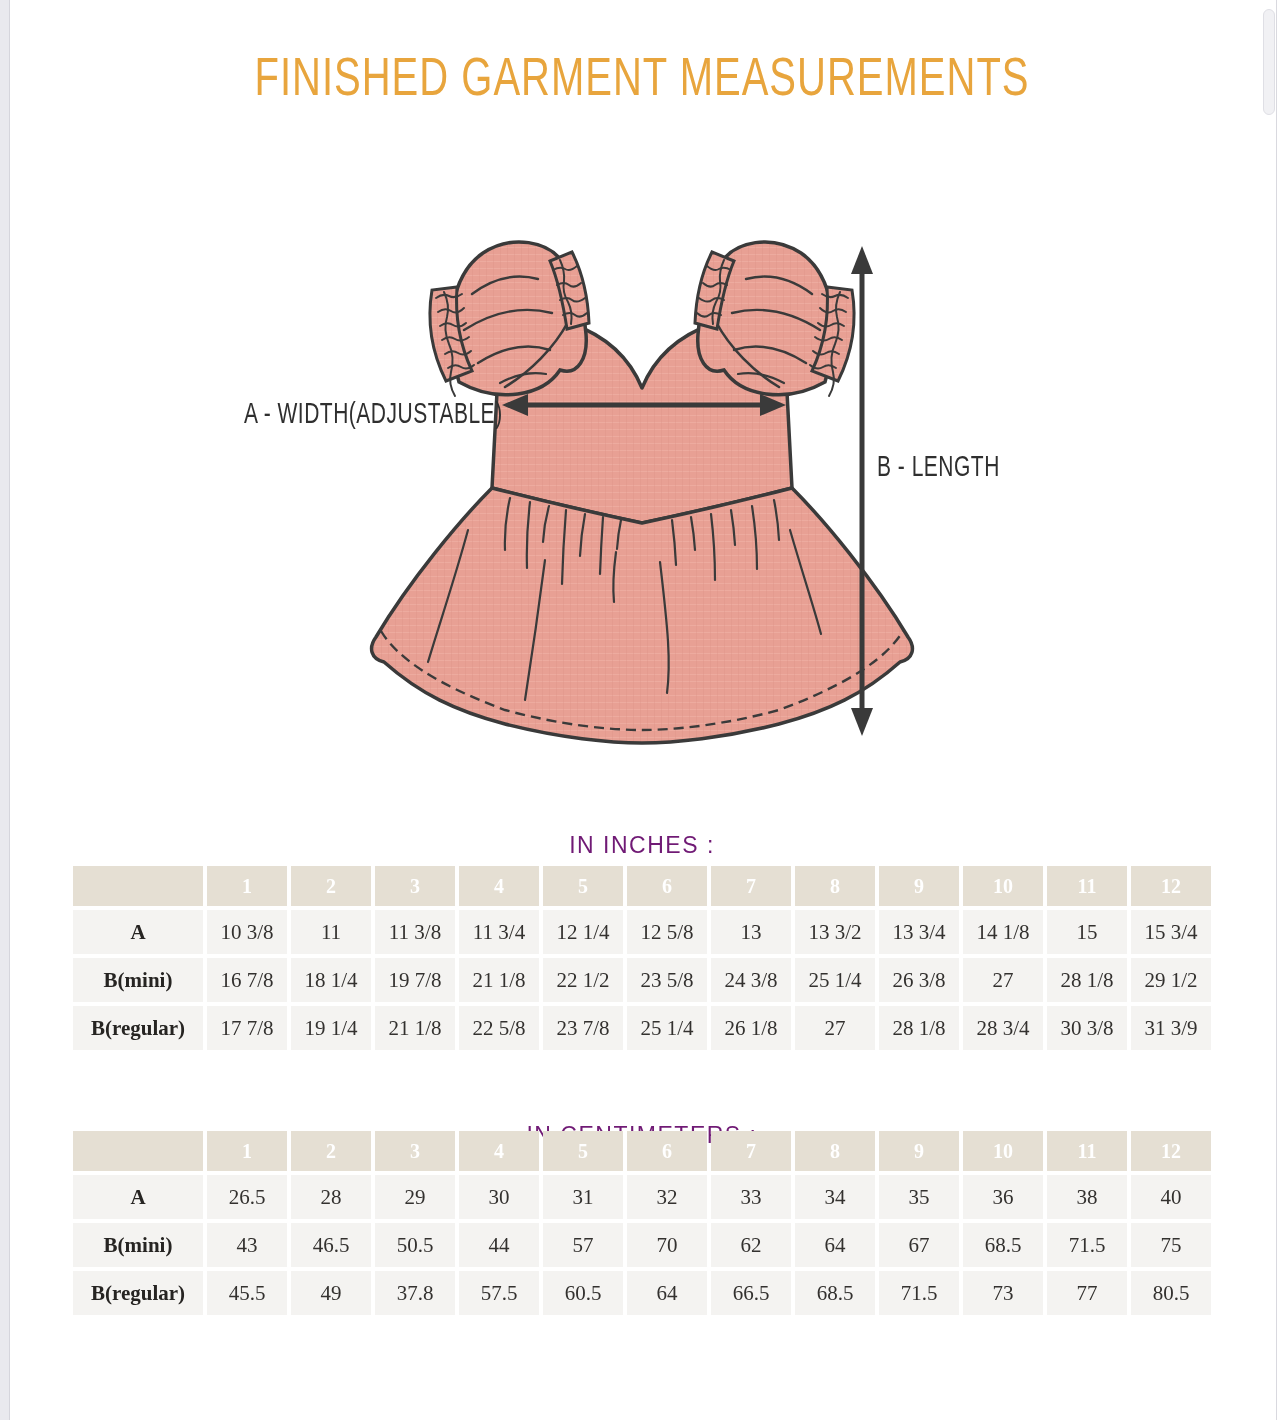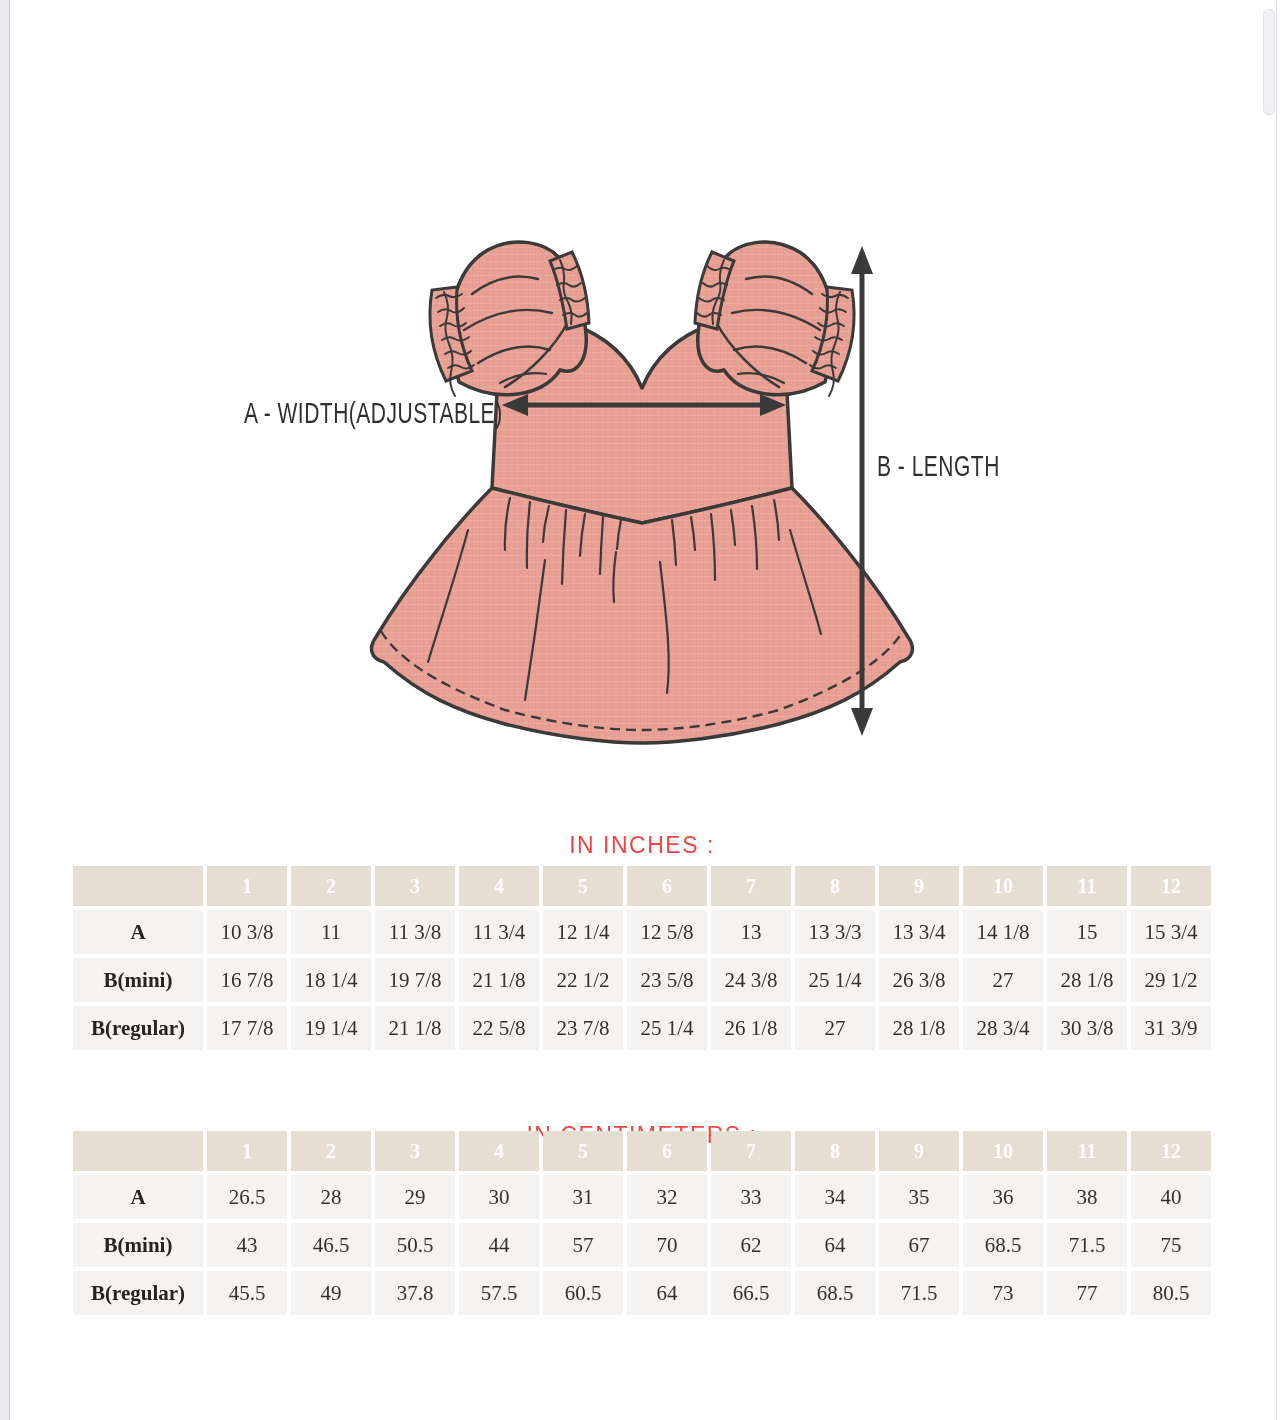--- a/index.html
+++ b/index.html
@@ -40,21 +40,21 @@
     position:absolute; white-space:nowrap;
     font-size:21px; font-weight:400; letter-spacing:0.5px; color:#2f2f2f;
     transform:scaleY(1.42); transform-origin:top left;
   }
   .label-a { left:244px; top:166px; }
   .label-b { left:877px; top:219px; }
   
   .section-title {
     position:absolute; left:0; width:100%;
     text-align:center; font-size:23px; letter-spacing:1.5px;
-    color:#ef4444; font-weight:400;
+    color:#701a75; font-weight:400;
   }
   .sec-inches { top:832px; }
   .sec-cm { top:1122px; }
   
   table.size-table {
     position:absolute; left:69px; width:1146px;
     border-collapse:separate; border-spacing:4px;
     table-layout:fixed;
   }
   .tbl-inches { top:862px; }
@@ -80,20 +80,23 @@
 </style>
 </head>
 <body>
 
 <div class="page">
 
   <div class="left-gutter"></div>
   <div class="right-edge-line"></div>
   <div class="scroll-thumb"></div>
 
+  <div class="doc-title">
+    <span>FINISHED GARMENT MEASUREMENTS</span>
+  </div>
 
   <div class="diagram">
     <svg viewBox="0 0 1284 545" width="1284" height="545">
       <defs>
         <pattern id="linen" width="7" height="7" patternUnits="userSpaceOnUse">
           <rect width="7" height="7" fill="#e8a094"></rect>
           <path d="M0,3.5 H7" stroke="#f2b5aa" stroke-width="1" opacity="0.5"></path>
           <path d="M3.5,0 V7" stroke="#dd9186" stroke-width="1" opacity="0.35"></path>
         </pattern>
         <g id="sleeveL" stroke="#3a3a3a" fill="none" stroke-linecap="round">
@@ -207,21 +210,21 @@
       <tbody>
         <tr>
           <th>A</th>
           <td>10 3/8</td>
           <td>11</td>
           <td>11 3/8</td>
           <td>11 3/4</td>
           <td>12 1/4</td>
           <td>12 5/8</td>
           <td>13</td>
-          <td>13 3/3</td>
+          <td>13 3/2</td>
           <td>13 3/4</td>
           <td>14 1/8</td>
           <td>15</td>
           <td>15 3/4</td>
         </tr>
         <tr>
           <th>B(mini)</th>
           <td>16 7/8</td>
           <td>18 1/4</td>
           <td>19 7/8</td>

